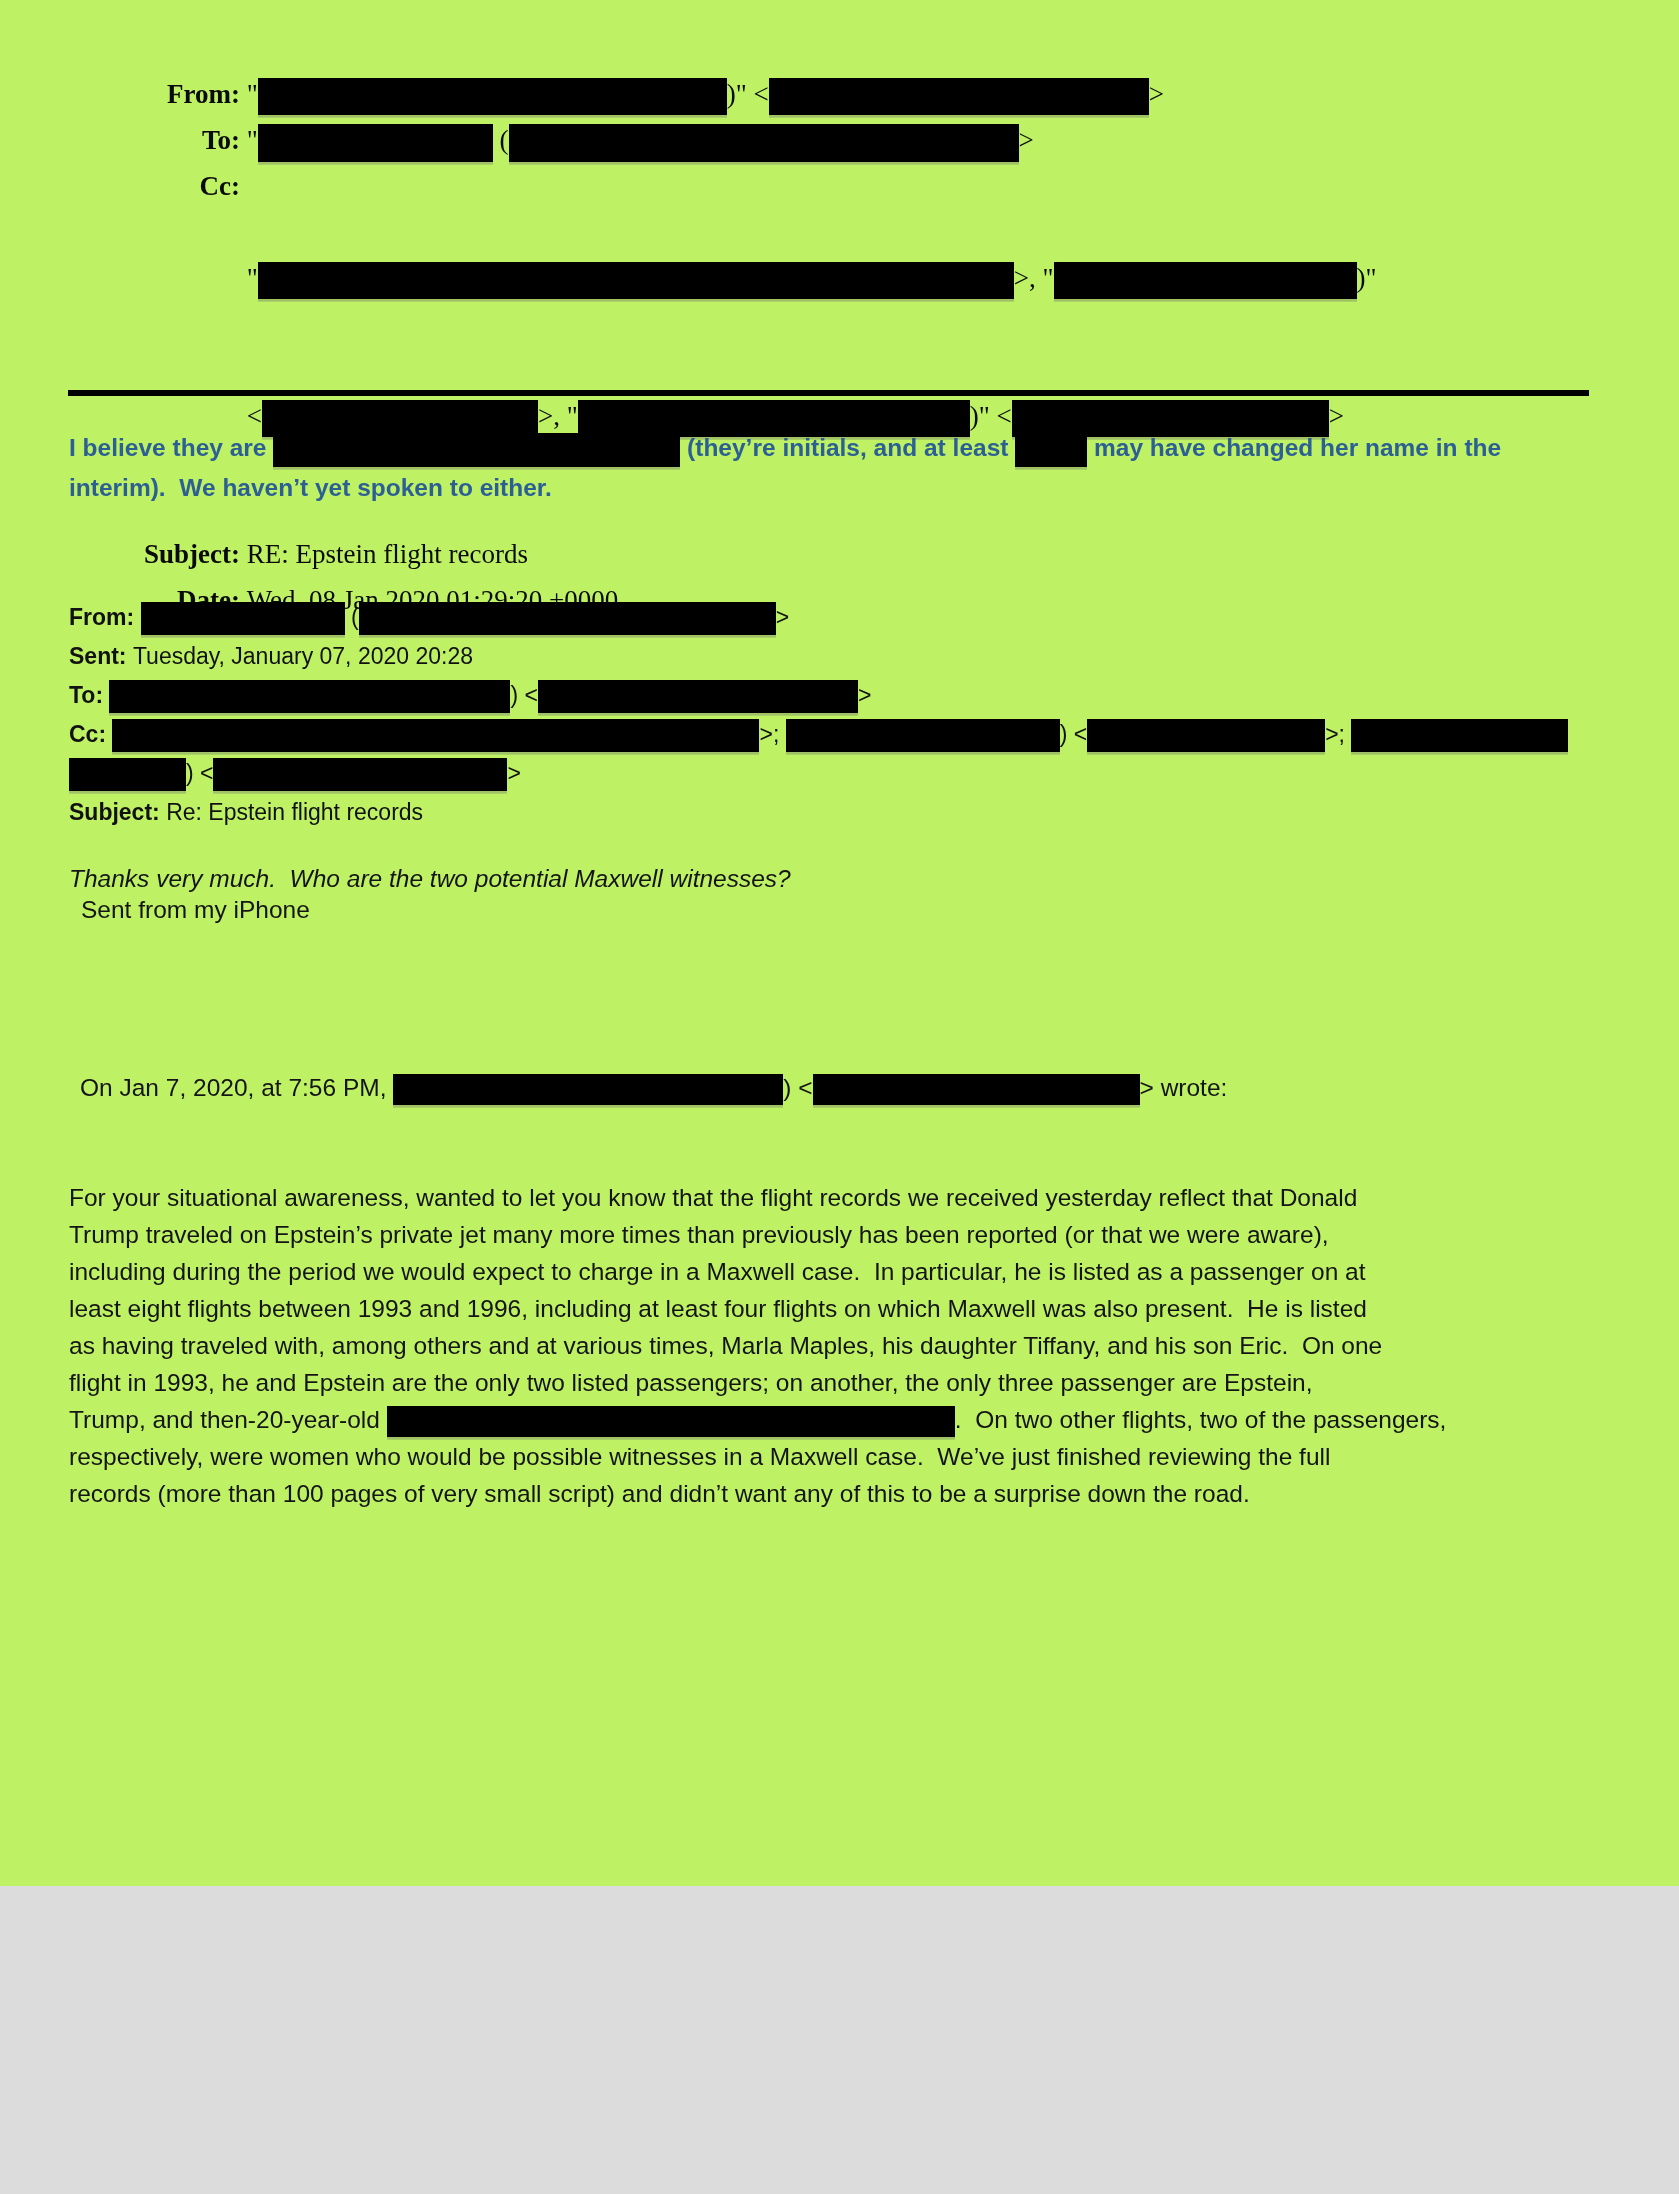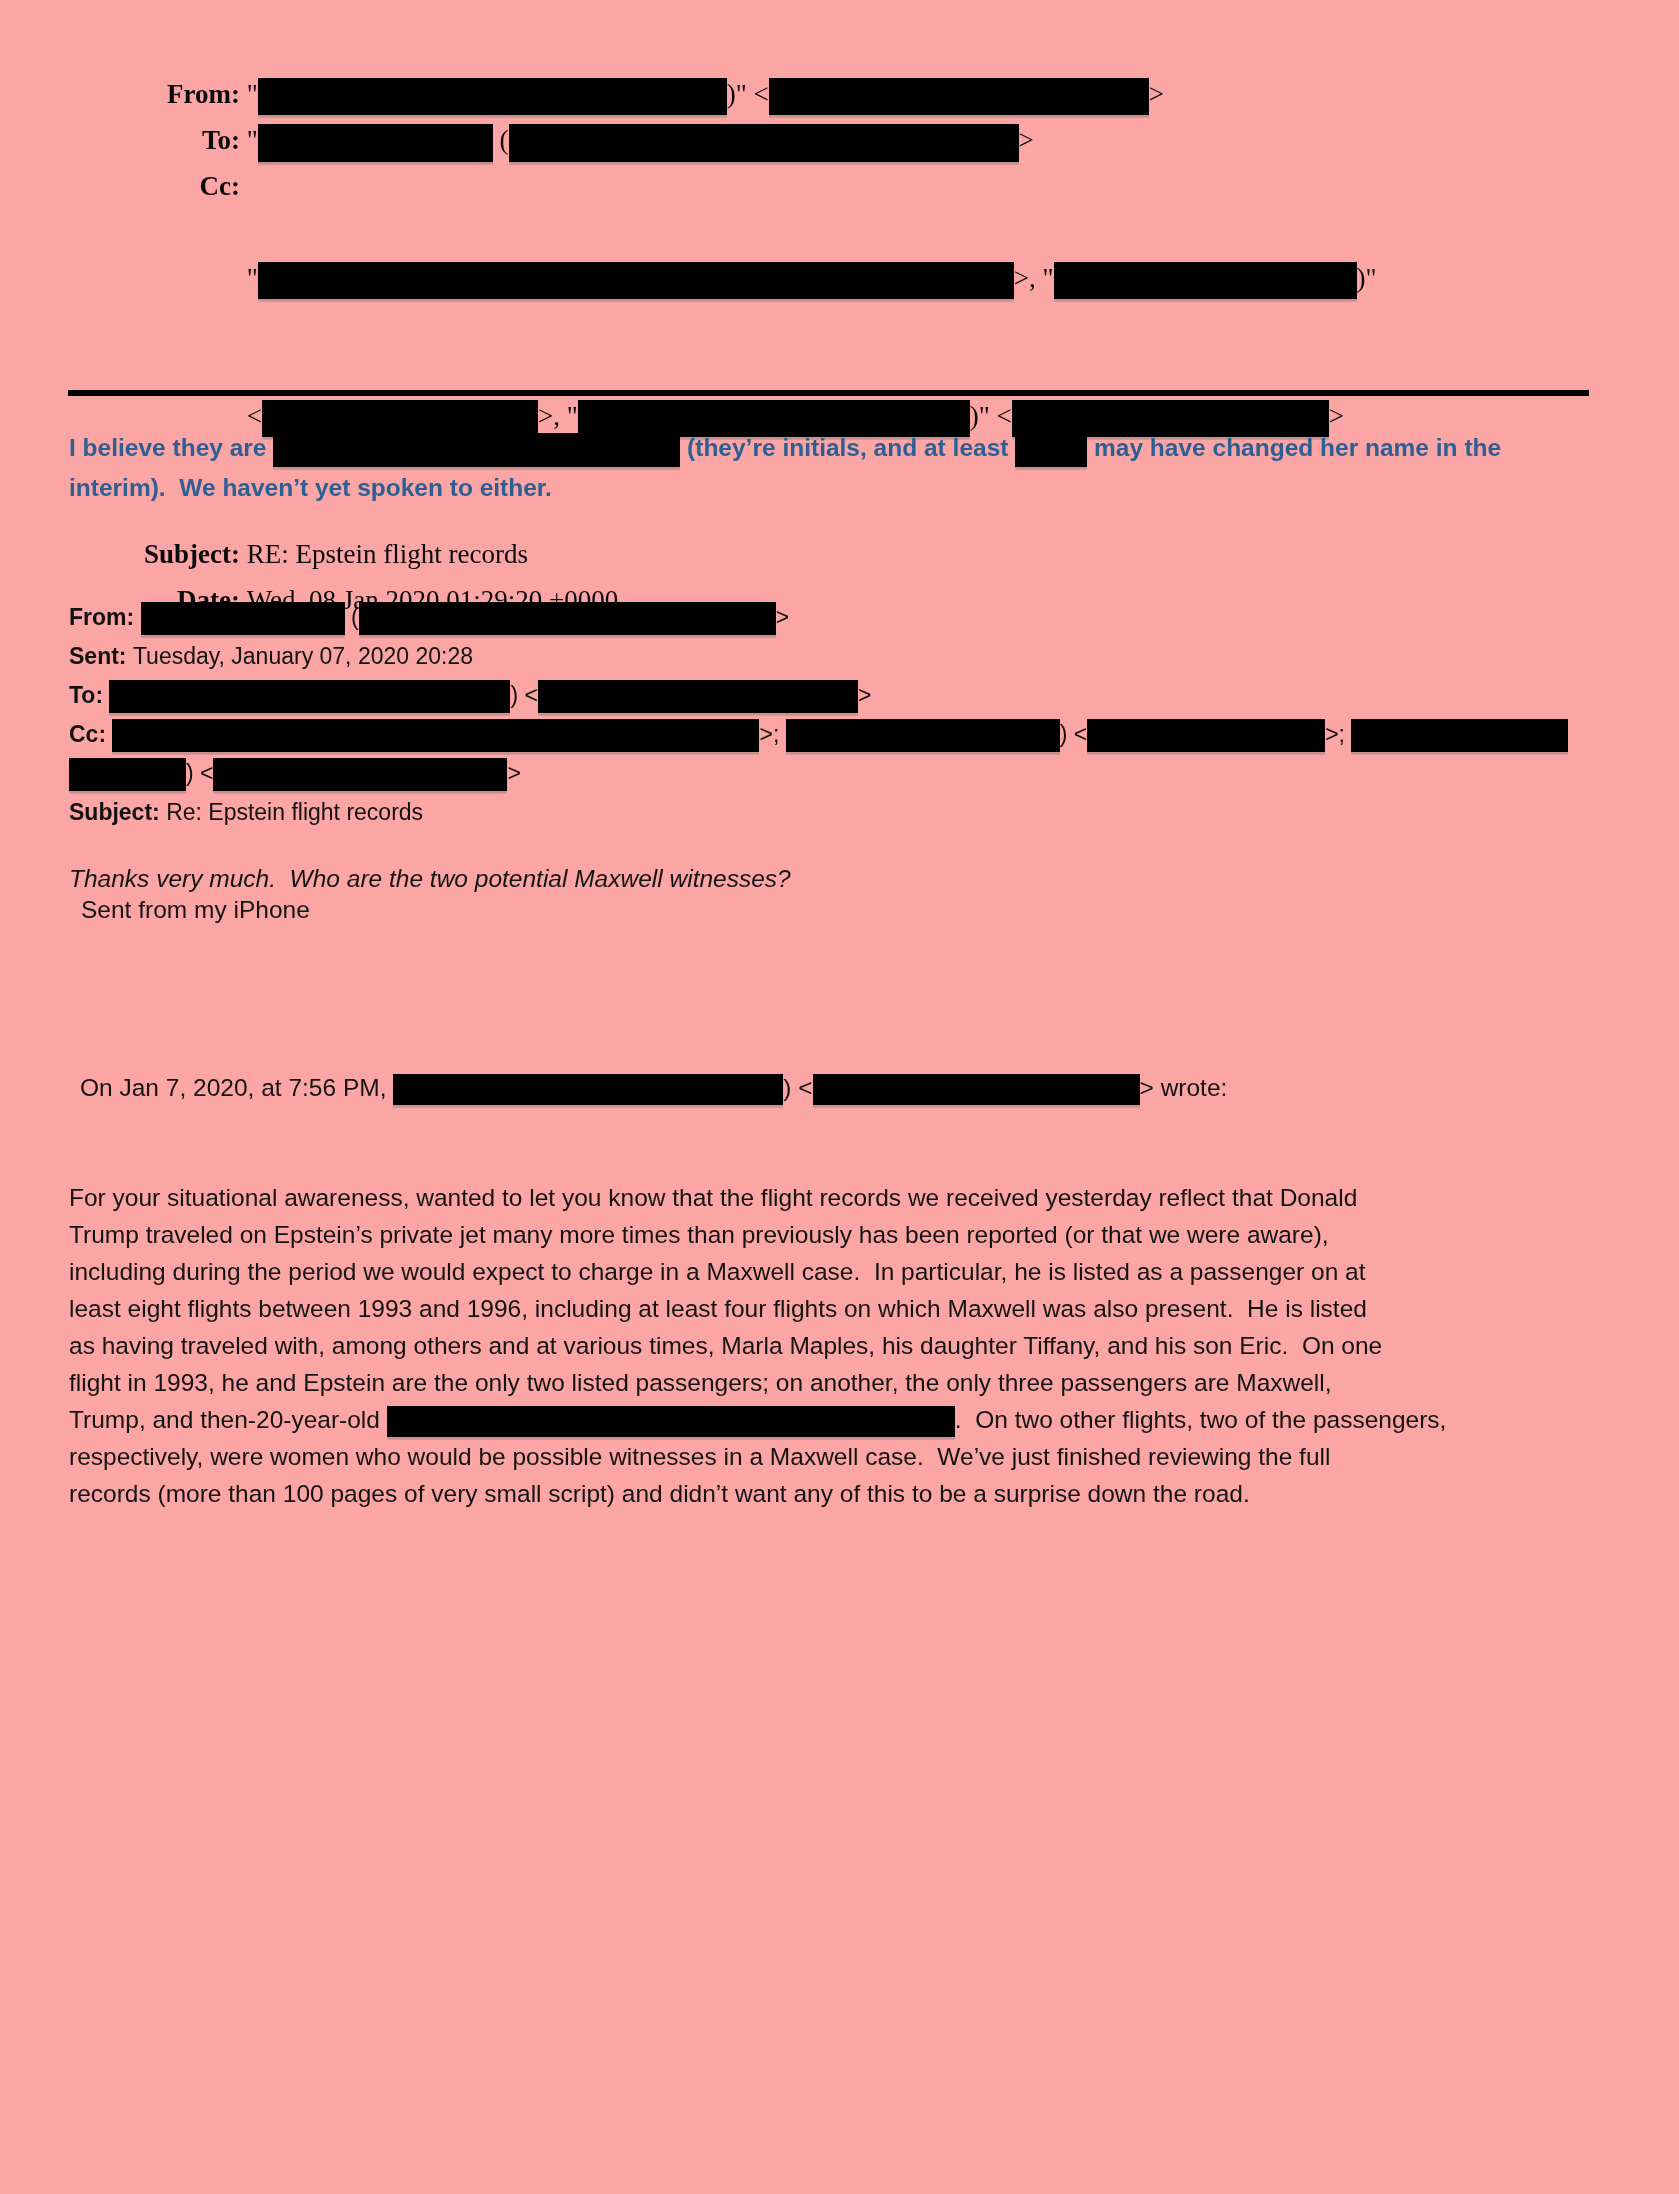--- a/index.html
+++ b/index.html
@@ -1,20 +1,20 @@
 <!DOCTYPE html>
 <html style="font-size:11px"><head>
 <meta charset="utf-8">
 <style>
   html,body{margin:0;padding:0;background:#dcdcdc;}
   .page{
     position:relative;
     width:1680px;
-    height:2194px;
-    background:#fca5a5;
+    height:1886px;
+    background:#bef264;
     overflow:hidden;
     font-family:"Liberation Sans","DejaVu Sans",sans-serif;
     color:#161616;
   }
   
   .redact{
     display:inline-block;
     background:#000;
     vertical-align:middle;
     box-shadow:0 2.7px 0 rgba(105,105,105,0.35);
@@ -102,21 +102,21 @@
 
   <div class="bline" style="left:69px;top:862px;font-style:italic;">Thanks very much.  Who are the two potential Maxwell witnesses?</div>
   <div class="bline" style="left:69px;top:893px;margin-left:12px;">Sent from my iPhone</div>
   <div class="quote"><span class="trun">On Jan 7, 2020, at 7:56 PM, </span><span class="redact" style="width: 390px; height: 31px;"></span><span class="trun">) &lt;</span><span class="redact" style="width: 327px; height: 31px;"></span><span class="trun">&gt; wrote:</span></div>
   <div class="para">
       <div class="pline"><span class="trun">For your situational awareness, wanted to let you know that the flight records we received yesterday reflect that Donald</span></div>
       <div class="pline"><span class="trun">Trump traveled on Epstein’s private jet many more times than previously has been reported (or that we were aware),</span></div>
       <div class="pline"><span class="trun">including during the period we would expect to charge in a Maxwell case.  In particular, he is listed as a passenger on at</span></div>
       <div class="pline"><span class="trun">least eight flights between 1993 and 1996, including at least four flights on which Maxwell was also present.  He is listed</span></div>
       <div class="pline"><span class="trun">as having traveled with, among others and at various times, Marla Maples, his daughter Tiffany, and his son Eric.  On one</span></div>
-      <div class="pline"><span class="trun">flight in 1993, he and Epstein are the only two listed passengers; on another, the only three passengers are Maxwell,</span></div>
+      <div class="pline"><span class="trun">flight in 1993, he and Epstein are the only two listed passengers; on another, the only three passenger are Epstein,</span></div>
       <div class="pline"><span class="trun">Trump, and then-20-year-old </span><span class="redact" style="width: 568px; height: 31px;"></span><span class="trun">.  On two other flights, two of the passengers,</span></div>
       <div class="pline"><span class="trun">respectively, were women who would be possible witnesses in a Maxwell case.  We’ve just finished reviewing the full</span></div>
       <div class="pline"><span class="trun">records (more than 100 pages of very small script) and didn’t want any of this to be a surprise down the road.</span></div>
     </div>
 
 
 </div>
 
 
 </body></html>

